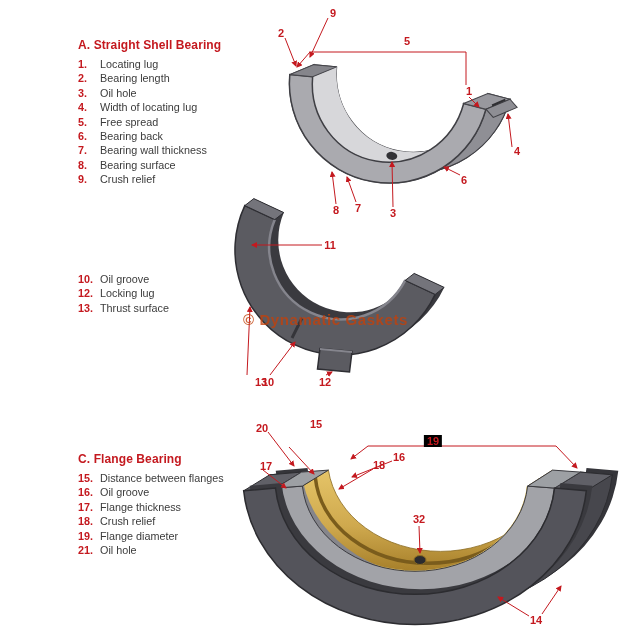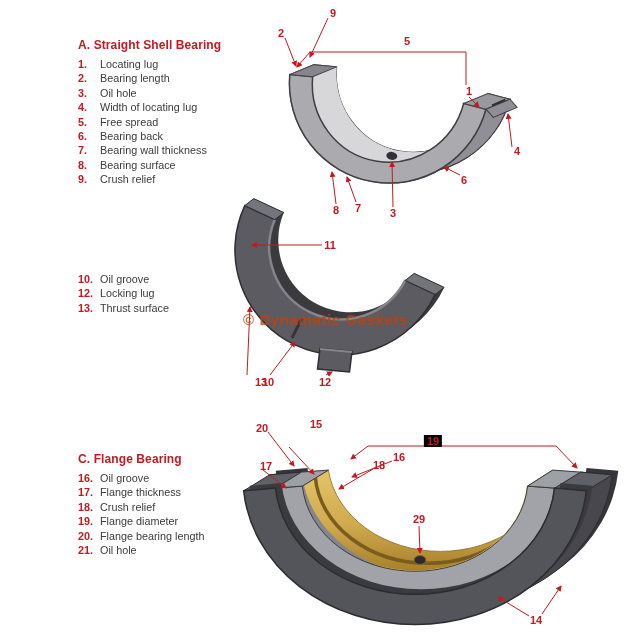--- a/index.html
+++ b/index.html
@@ -171,38 +171,38 @@
       </div>
     <div class="row">
         <span class="num">13.</span>
         <span class="lbl">Thrust surface</span>
       </div>
   </div>
 
   <div class="legend" style="left:78px;top:452px;">
     <h3>C. Flange Bearing</h3>
     <div class="row">
+        <span class="num">15.</span>
+        <span class="lbl">Distance between flanges</span>
+      </div>
+    <div class="row">
         <span class="num">16.</span>
         <span class="lbl">Oil groove</span>
       </div>
     <div class="row">
         <span class="num">17.</span>
         <span class="lbl">Flange thickness</span>
       </div>
     <div class="row">
         <span class="num">18.</span>
         <span class="lbl">Crush relief</span>
       </div>
     <div class="row">
         <span class="num">19.</span>
         <span class="lbl">Flange diameter</span>
-      </div>
-    <div class="row">
-        <span class="num">20.</span>
-        <span class="lbl">Flange bearing length</span>
       </div>
     <div class="row">
         <span class="num">21.</span>
         <span class="lbl">Oil hole</span>
       </div>
   </div>
 
   <span class="callout" style="left:333px;top:13px;">9</span>
   <span class="callout" style="left:281px;top:33px;">2</span>
   <span class="callout" style="left:407px;top:41px;">5</span>
@@ -215,16 +215,16 @@
   <span class="callout" style="left:330px;top:245px;text-align:right;">11</span>
   <span class="callout" style="left:261px;top:382px;">13</span>
   <span class="callout" style="left:268px;top:382px;">10</span>
   <span class="callout" style="left:325px;top:382px;">12</span>
   <span class="callout" style="left:262px;top:428px;text-align:right;">20</span>
   <span class="callout" style="left:284px;top:424px;margin-left:32px;">15</span>
   <span class="callout" style="left:257px;top:466px;margin-left:9px;">17</span>
   <span class="callout bg" style="left:433px;top:441px;">19</span>
   <span class="callout" style="left:399px;top:457px;">16</span>
   <span class="callout" style="left:379px;top:465px;">18</span>
-  <span class="callout" style="left:419px;top:519px;">29</span>
+  <span class="callout" style="left:419px;top:519px;">32</span>
   <span class="callout" style="left:536px;top:620px;">14</span>
 
 </div>
 
 </body></html>

